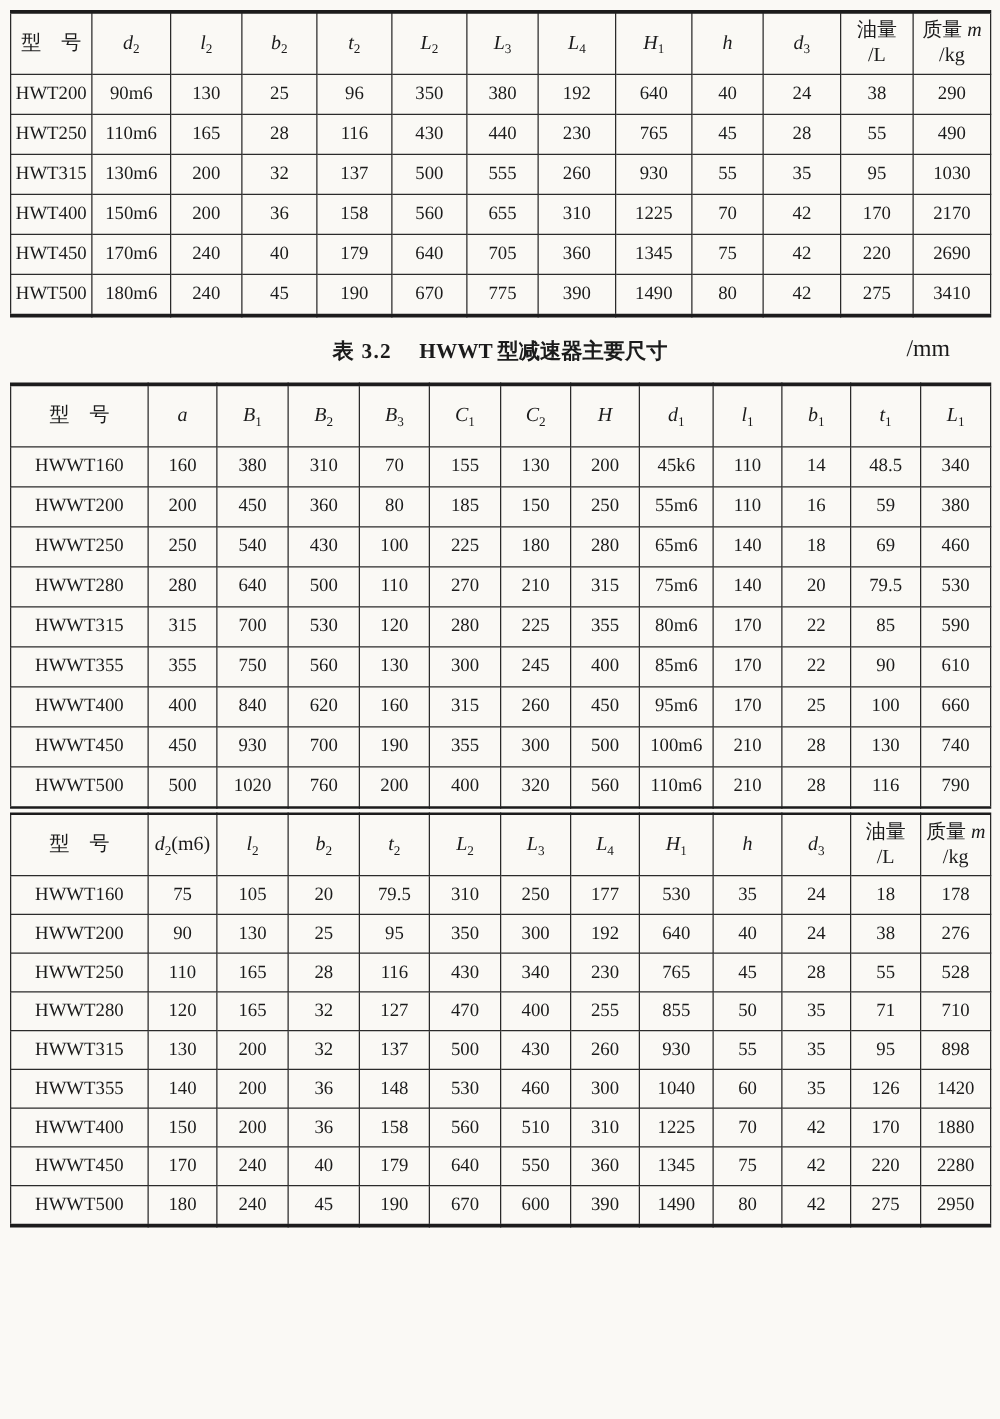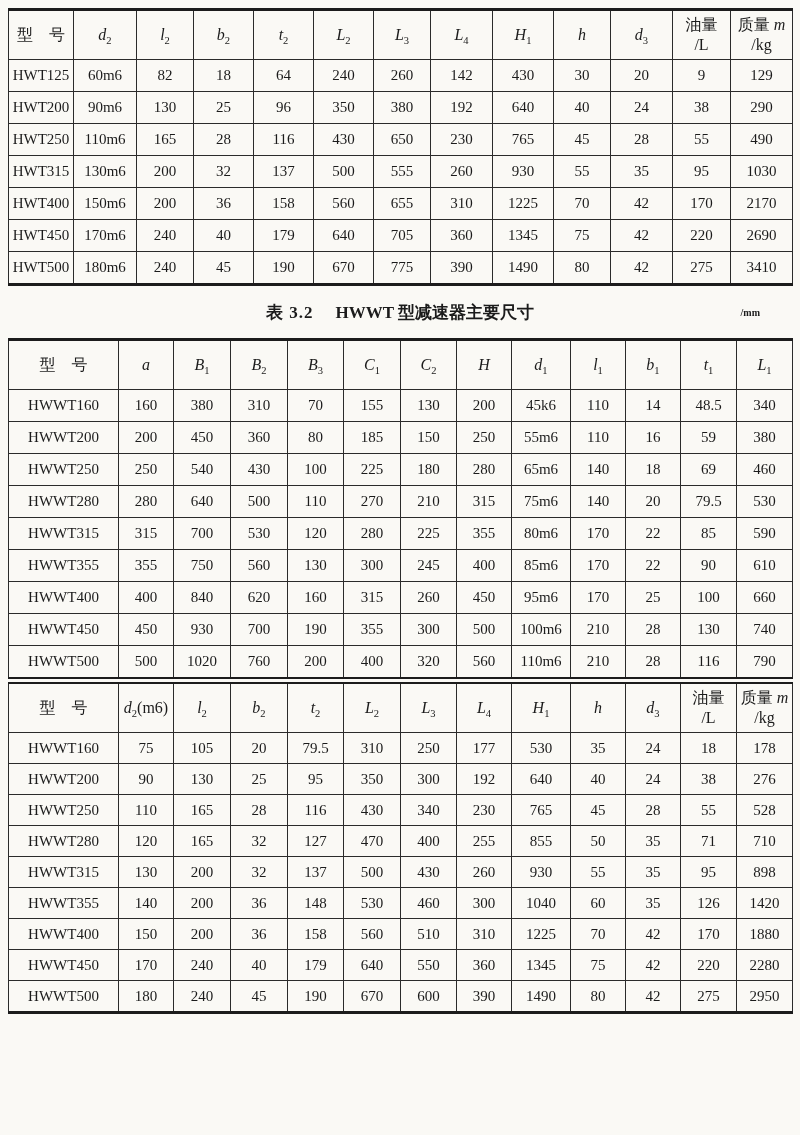--- a/index.html
+++ b/index.html
@@ -41,21 +41,21 @@
   .caption{
     height:52px;
     position:relative;
     display:flex;align-items:center;justify-content:center;
     width:784px;
   }
   .caption .cap-label{font-weight:bold;font-size:17px;letter-spacing:1px;}
   .caption .cap-title{font-weight:bold;font-size:17px;margin-left:22px;}
   .caption .cap-unit{
     position:absolute;right:32px;top:50%;transform:translateY(-50%);
-    font-weight:bold;font-size:10px;
+    font-weight:normal;font-size:19px;
   }
 
   
   #t2{border-top:3px solid #1c1c1c;border-bottom:2px solid #1c1c1c;}
   #t2 th{height:48px;}
   #t2 td{height:31px;}
 
   
   #t3{border-top:2px solid #1c1c1c;border-bottom:3px solid #1c1c1c;margin-top:3px;}
   #t3 th{height:48px;}
@@ -94,35 +94,20 @@
           <th><span class="hv">L</span><sub>4</sub></th>
           <th><span class="hv">H</span><sub>1</sub></th>
           <th><span class="hv">h</span></th>
           <th><span class="hv">d</span><sub>3</sub></th>
           <th><span>油量</span><br><span>/L</span></th>
           <th><span>质量 </span><span class="hv">m</span><br><span>/kg</span></th>
         </tr>
     </thead>
     <tbody>
         <tr>
-          <td>HWT125</td>
-          <td>60m6</td>
-          <td>82</td>
-          <td>18</td>
-          <td>64</td>
-          <td>240</td>
-          <td>260</td>
-          <td>142</td>
-          <td>430</td>
-          <td>30</td>
-          <td>20</td>
-          <td>9</td>
-          <td>129</td>
-        </tr>
-        <tr>
           <td>HWT200</td>
           <td>90m6</td>
           <td>130</td>
           <td>25</td>
           <td>96</td>
           <td>350</td>
           <td>380</td>
           <td>192</td>
           <td>640</td>
           <td>40</td>
@@ -130,21 +115,21 @@
           <td>38</td>
           <td>290</td>
         </tr>
         <tr>
           <td>HWT250</td>
           <td>110m6</td>
           <td>165</td>
           <td>28</td>
           <td>116</td>
           <td>430</td>
-          <td>650</td>
+          <td>440</td>
           <td>230</td>
           <td>765</td>
           <td>45</td>
           <td>28</td>
           <td>55</td>
           <td>490</td>
         </tr>
         <tr>
           <td>HWT315</td>
           <td>130m6</td>

